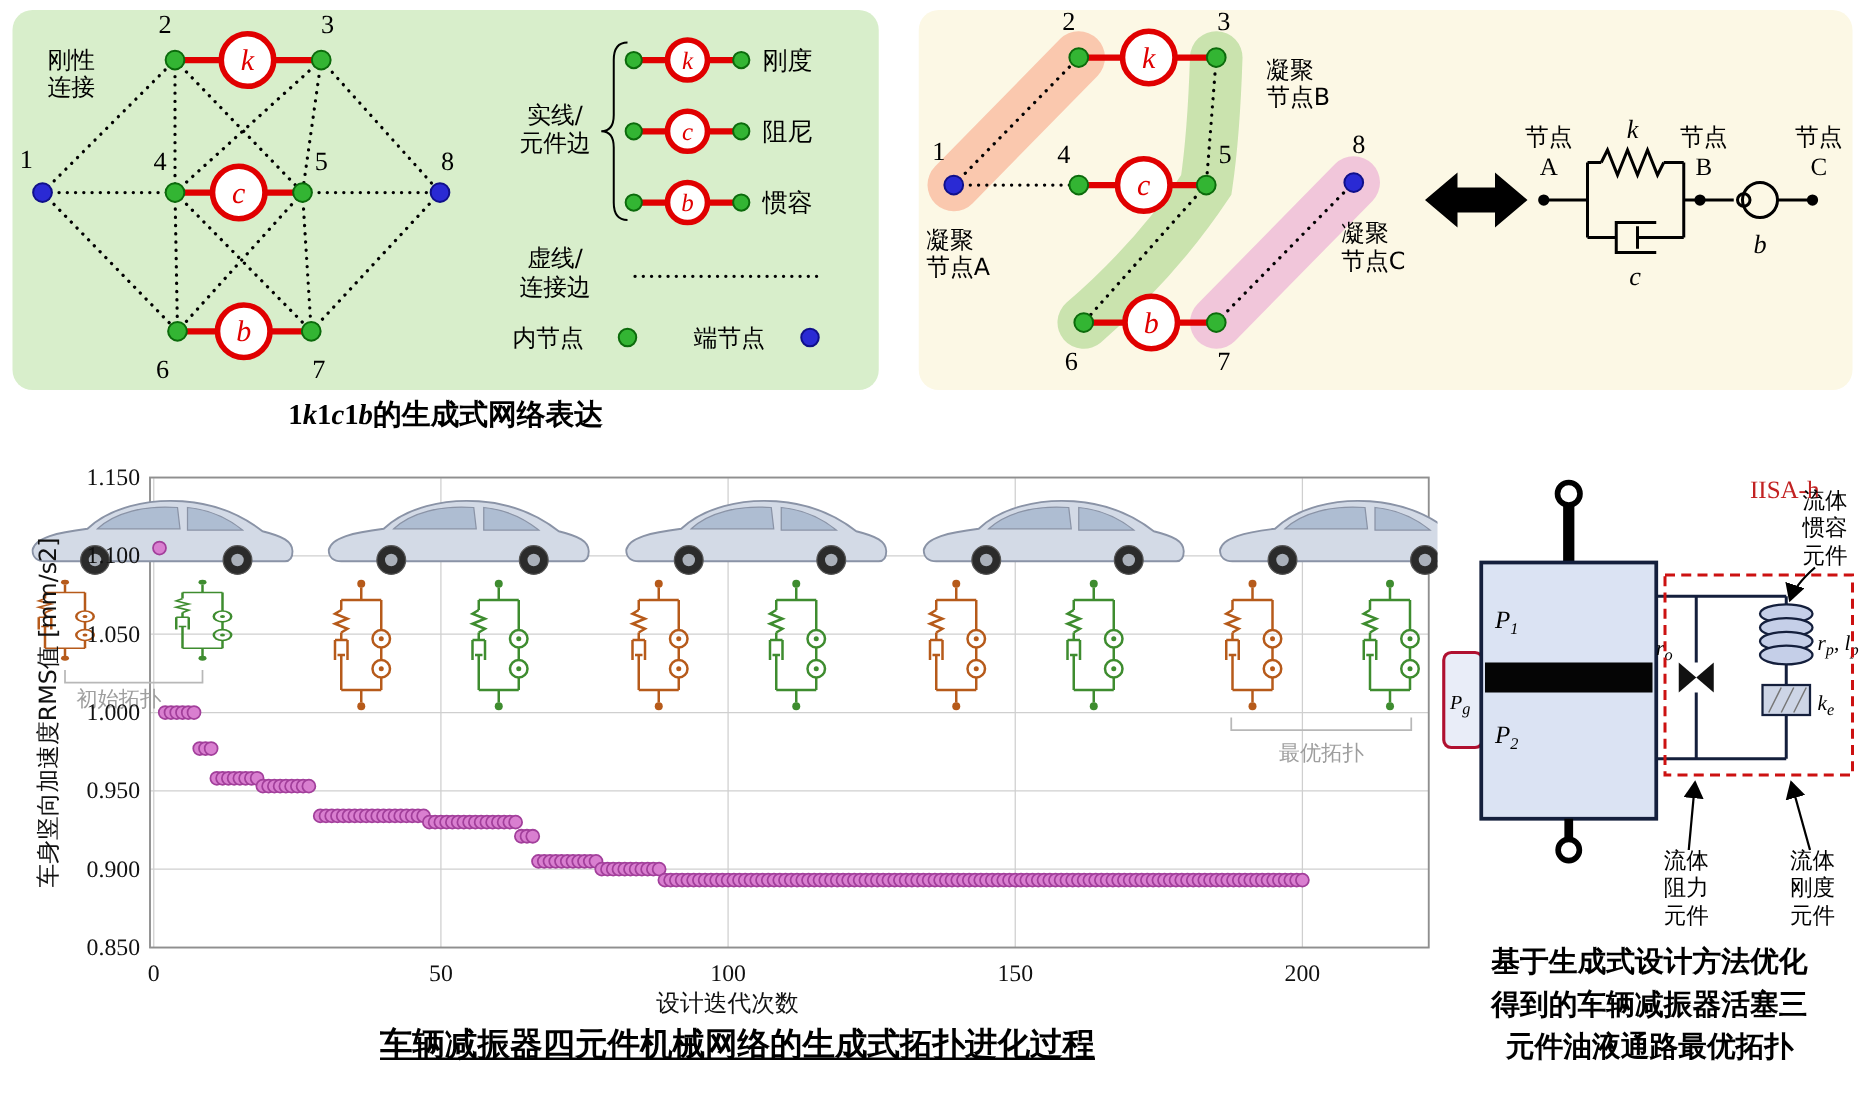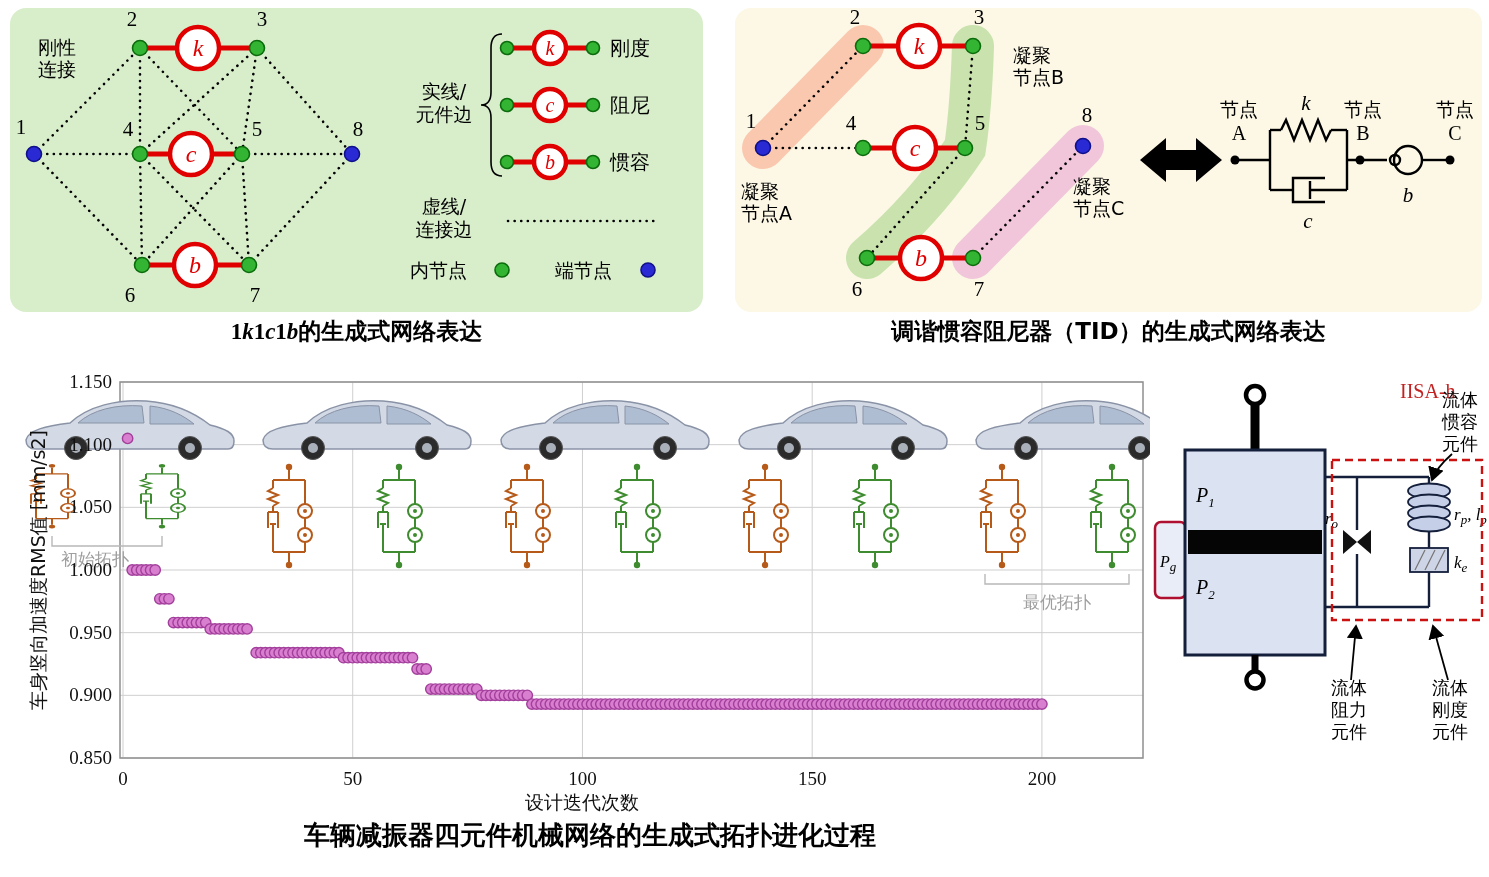--- a/index.html
+++ b/index.html
@@ -265,23 +265,20 @@
         <path class="mech" d="M612,122 V182 M612,152 H652"></path>
         <circle class="term" cx="625" cy="152" r="4.5"></circle>
 
         <circle class="mech" cx="673" cy="152" r="14" fill="#fcf8e5"></circle>
         <circle class="mech" cx="660" cy="152" r="5" fill="#fff"></circle>
         <path class="mech" d="M687,152 H715"></path>
         <circle class="term" cx="715" cy="152" r="4.5"></circle>
         <text class="sym-black" x="673" y="194">b</text>
       </g>
     </svg>
-  </div>
-  <div class="caption cap-small" style="left:735px;top:316px;width:747px;">
-    <span>调谐惯容阻尼器（TID）的生成式网络表达</span>
   </div>
 
   <svg id="chart-svg" class="abs" style="left:25px;top:368px;" width="1125" height="445" viewBox="0 0 1125 445">
     <defs>
       <g id="car-shape">
         <path d="M6,52 C8,42 26,38 50,35 C68,18 98,11 126,13 C156,15 176,26 190,37 C206,41 214,45 214,53 C214,58 212,61 208,61 L16,61 C10,61 6,58 6,52 Z" fill="#d3dae6" stroke="#8a93a6" stroke-width="1.5"></path>
         <path d="M58,35 C72,22 96,16 122,18 L124,35 Z" fill="#aebdd2" stroke="#8a93a6" stroke-width="1"></path>
         <path d="M130,18 C150,20 164,28 174,36 L130,36 Z" fill="#aebdd2" stroke="#8a93a6" stroke-width="1"></path>
         <circle cx="56" cy="60" r="11.5" fill="#2b2b2b" stroke="#555" stroke-width="1"></circle>
         <circle cx="56" cy="60" r="5" fill="#aab0ba"></circle>
@@ -560,21 +557,21 @@
         <text x="98" y="417" class="tick-label x-tick">0</text>
         <text x="327.72972972972974" y="417" class="tick-label x-tick">50</text>
         <text x="557.4594594594595" y="417" class="tick-label x-tick">100</text>
         <text x="787.1891891891892" y="417" class="tick-label x-tick">150</text>
         <text x="1016.918918918919" y="417" class="tick-label x-tick">200</text>
       </g>
 
     <text class="axis-title" x="557" y="441">设计迭代次数</text>
     <text class="axis-title" transform="translate(20,202) rotate(-90)">车身竖向加速度RMS值 [mm/s2]</text>
   </svg>
-  <div class="caption cap-big" style="left:30px;top:818px;width:1120px;">
+  <div class="caption cap-big" style="left:30px;top:818px;width:1120px;text-decoration:underline;">
     <span>车辆减振器四元件机械网络的生成式拓扑进化过程</span>
   </div>
 
   <svg id="hydraulic-svg" class="abs" style="left:1152px;top:372px;" width="337" height="400" viewBox="0 0 337 400">
     <defs>
       <marker id="arrow-head" markerWidth="9" markerHeight="9" refX="7" refY="4.5" orient="auto">
         <path d="M0,0 L8,4.5 L0,9 Z" fill="#000"></path>
       </marker>
     </defs>
     <text class="iisa" x="248" y="26">IISA-h</text>
@@ -627,14 +624,19 @@
       <text class="cjk17" x="197" y="366">元件</text>
       <path class="arrow-line" d="M199,308 L204,254" marker-end="url(#arrow-head)"></path>
     </g>
     <g>
       <text class="cjk17" x="298" y="322">流体</text>
       <text class="cjk17" x="298" y="344">刚度</text>
       <text class="cjk17" x="298" y="366">元件</text>
       <path class="arrow-line" d="M296,308 L281,254" marker-end="url(#arrow-head)"></path>
     </g>
   </svg>
+  <div class="caption cap-right" style="left:1150px;top:753px;width:339px;">
+    <div>基于生成式设计方法优化</div>
+    <div>得到的车辆减振器活塞三</div>
+    <div>元件油液通路最优拓扑</div>
+  </div>
 
 </div>
 
 </body></html>

